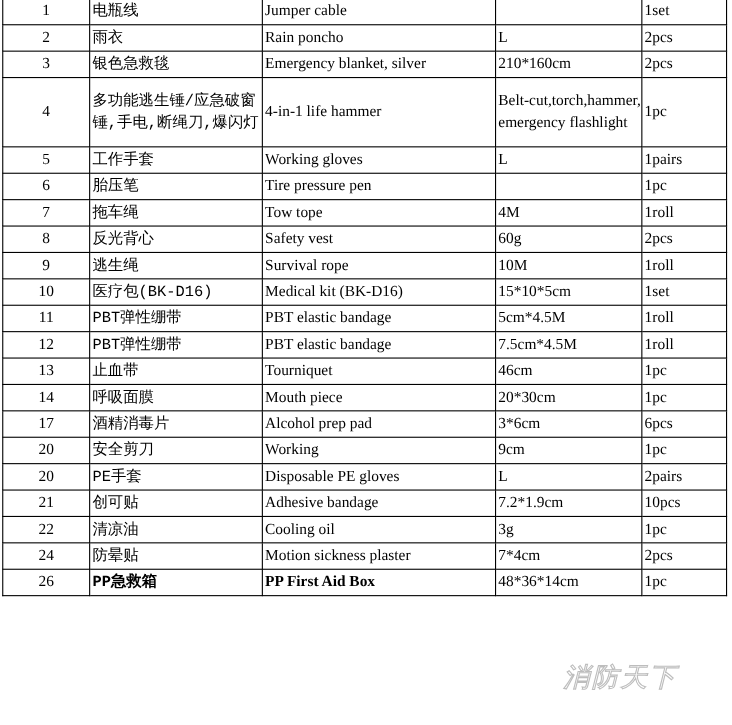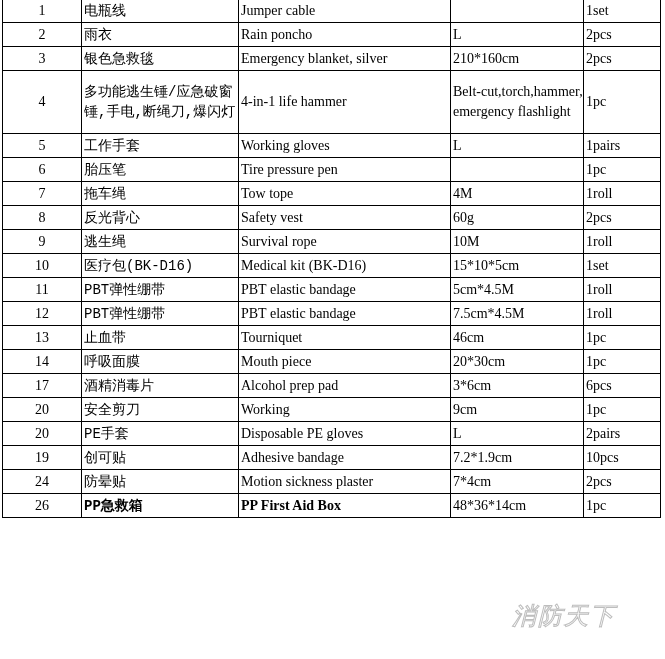--- a/index.html
+++ b/index.html
@@ -142,25 +142,32 @@
         <td>1pc</td>
       </tr>
     <tr>
         <td class="num">20</td>
         <td class="zh">PE手套</td>
         <td>Disposable PE gloves</td>
         <td>L</td>
         <td>2pairs</td>
       </tr>
     <tr>
-        <td class="num">19</td>
+        <td class="num">21</td>
         <td class="zh">创可贴</td>
         <td>Adhesive bandage</td>
         <td>7.2*1.9cm</td>
         <td>10pcs</td>
+      </tr>
+    <tr>
+        <td class="num">22</td>
+        <td class="zh">清凉油</td>
+        <td>Cooling oil</td>
+        <td>3g</td>
+        <td>1pc</td>
       </tr>
     <tr>
         <td class="num">24</td>
         <td class="zh">防晕贴</td>
         <td>Motion sickness plaster</td>
         <td>7*4cm</td>
         <td>2pcs</td>
       </tr>
     <tr class="bold">
         <td class="num">26</td>

